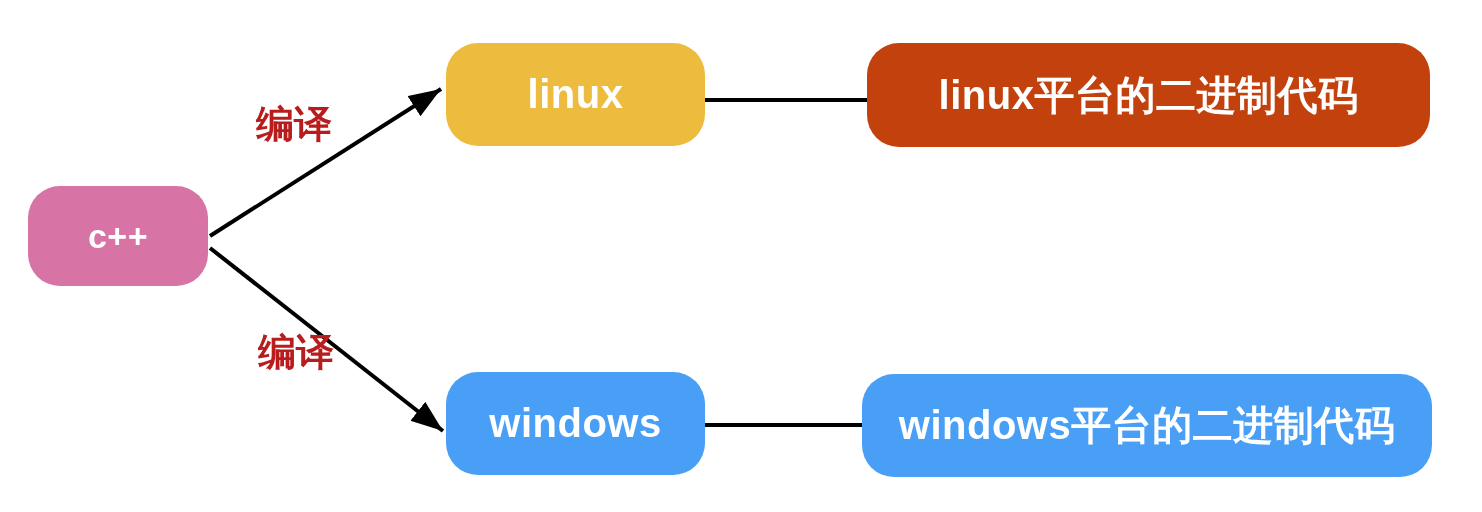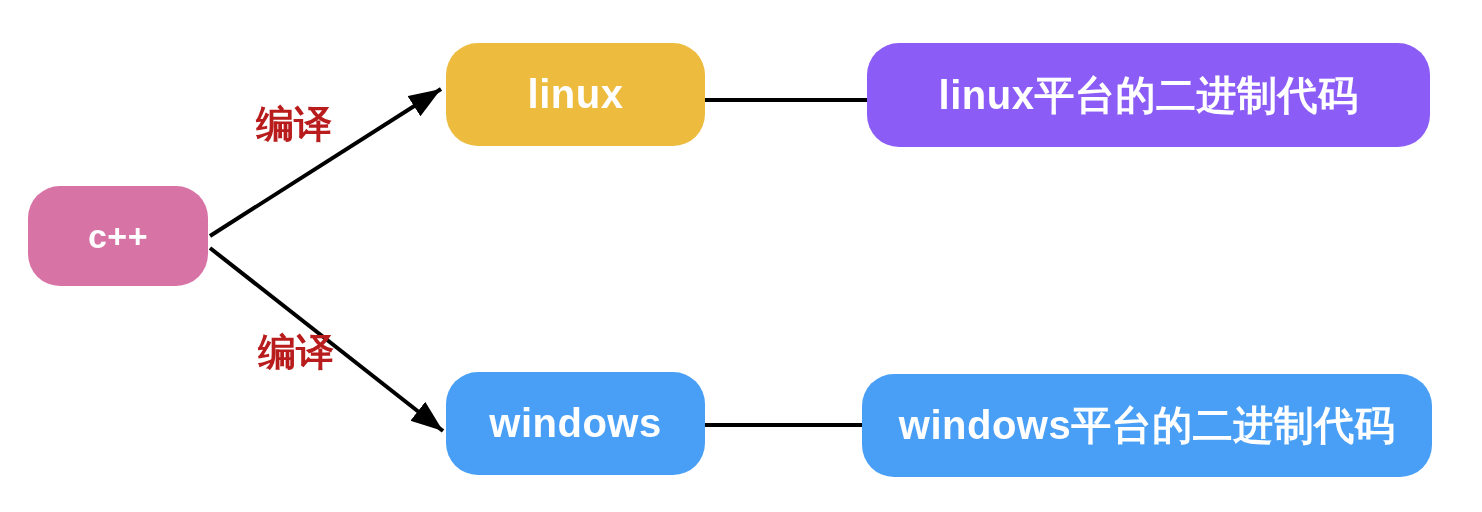--- a/index.html
+++ b/index.html
@@ -64,21 +64,21 @@
     <line x1="210" y1="236" x2="441" y2="89" stroke-width="4" marker-end="url(#arrowhead)" stroke="#000000"></line>
     <line x1="210" y1="248" x2="443" y2="431" stroke-width="4" marker-end="url(#arrowhead)" stroke="#000000"></line>
     <line x1="705" y1="100" x2="867" y2="100" stroke-width="4" stroke="#000000"></line>
     <line x1="705" y1="425" x2="862" y2="425" stroke-width="4" stroke="#000000"></line>
   </svg>
 
   <div class="node node-cpp" style="background: rgb(216, 115, 165);">c++</div>
 
   <div class="node node-linux" style="background: rgb(237, 188, 62);">linux</div>
 
-  <div class="node node-linux-binary" style="background: #8b5cf6;">linux平台的二进制代码</div>
+  <div class="node node-linux-binary" style="background: #c2410c;">linux平台的二进制代码</div>
 
   <div class="node node-windows" style="background: rgb(72, 159, 245);">windows</div>
 
   <div class="node node-windows-binary" style="background: rgb(72, 159, 245);">windows平台的二进制代码</div>
 
   <div class="edge-label edge-label-top">编译</div>
 
   <div class="edge-label edge-label-bottom">编译</div>
 
 </div>

